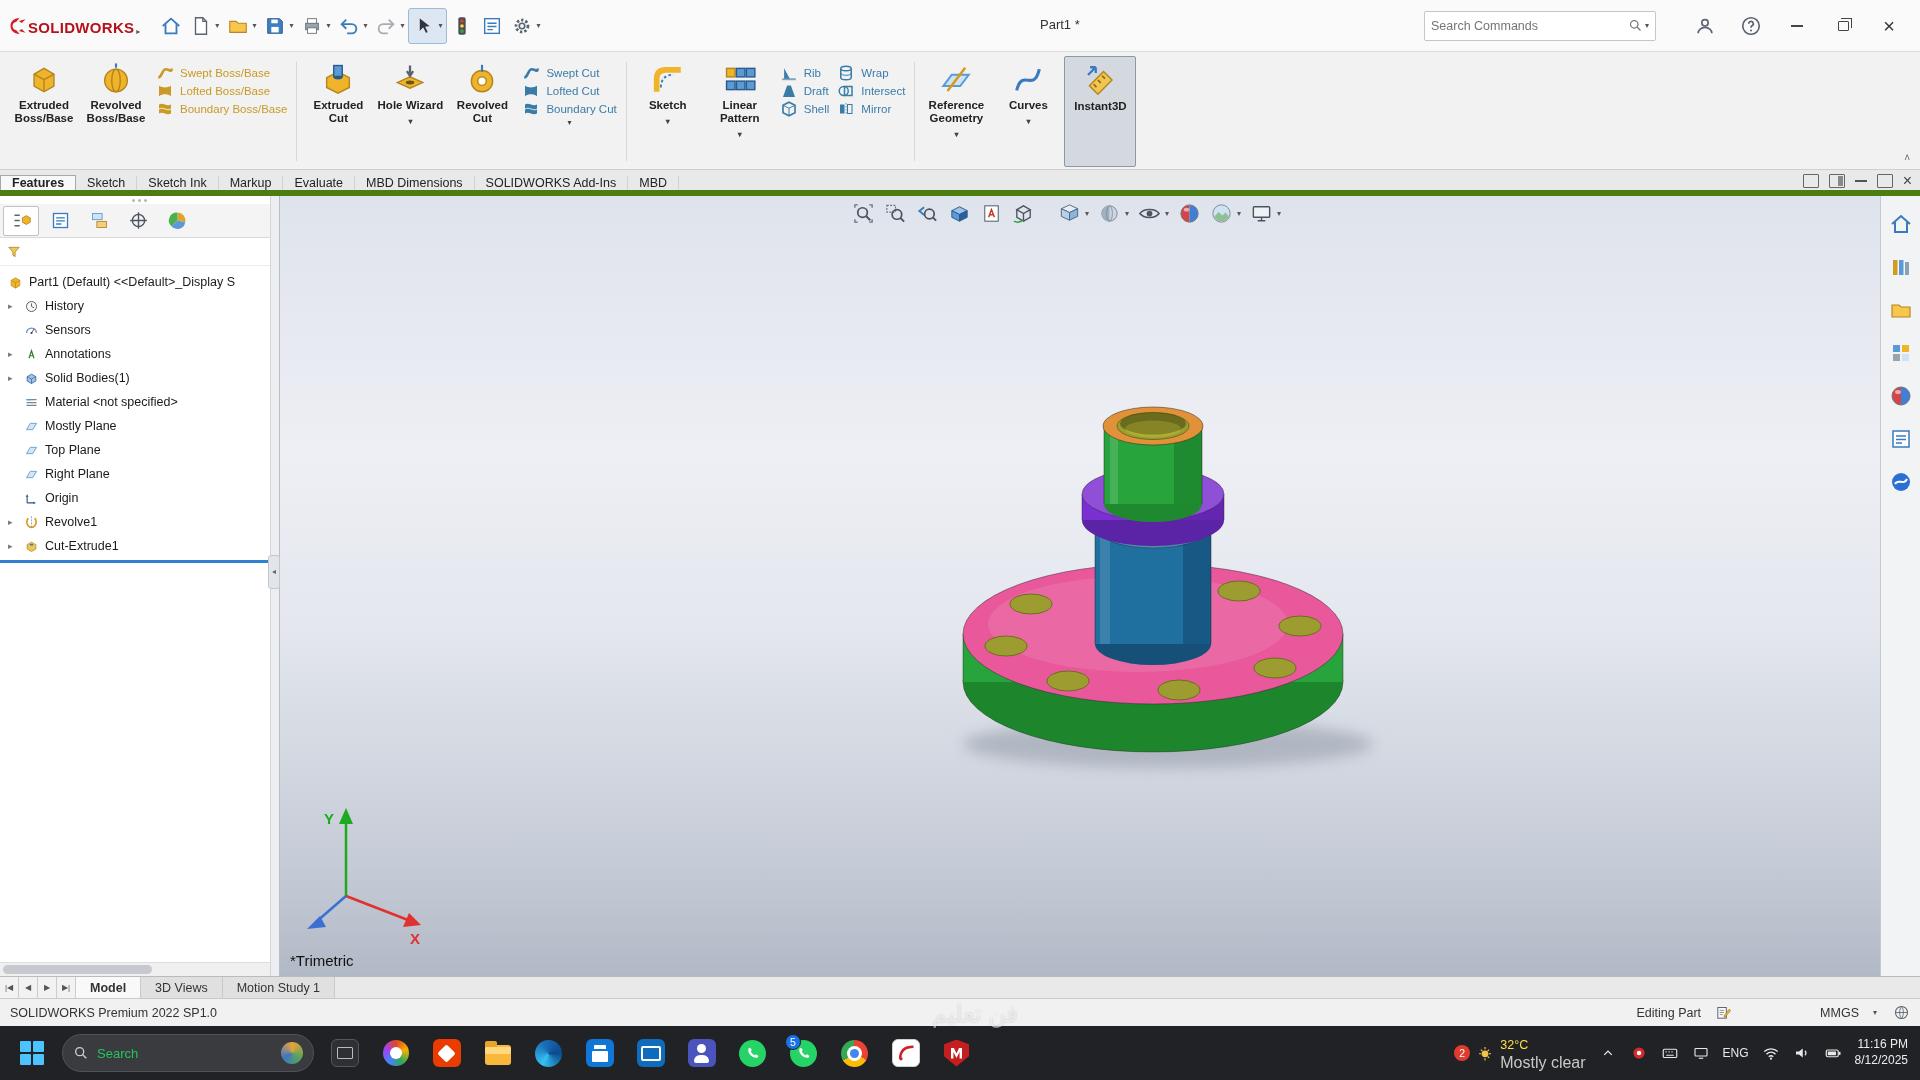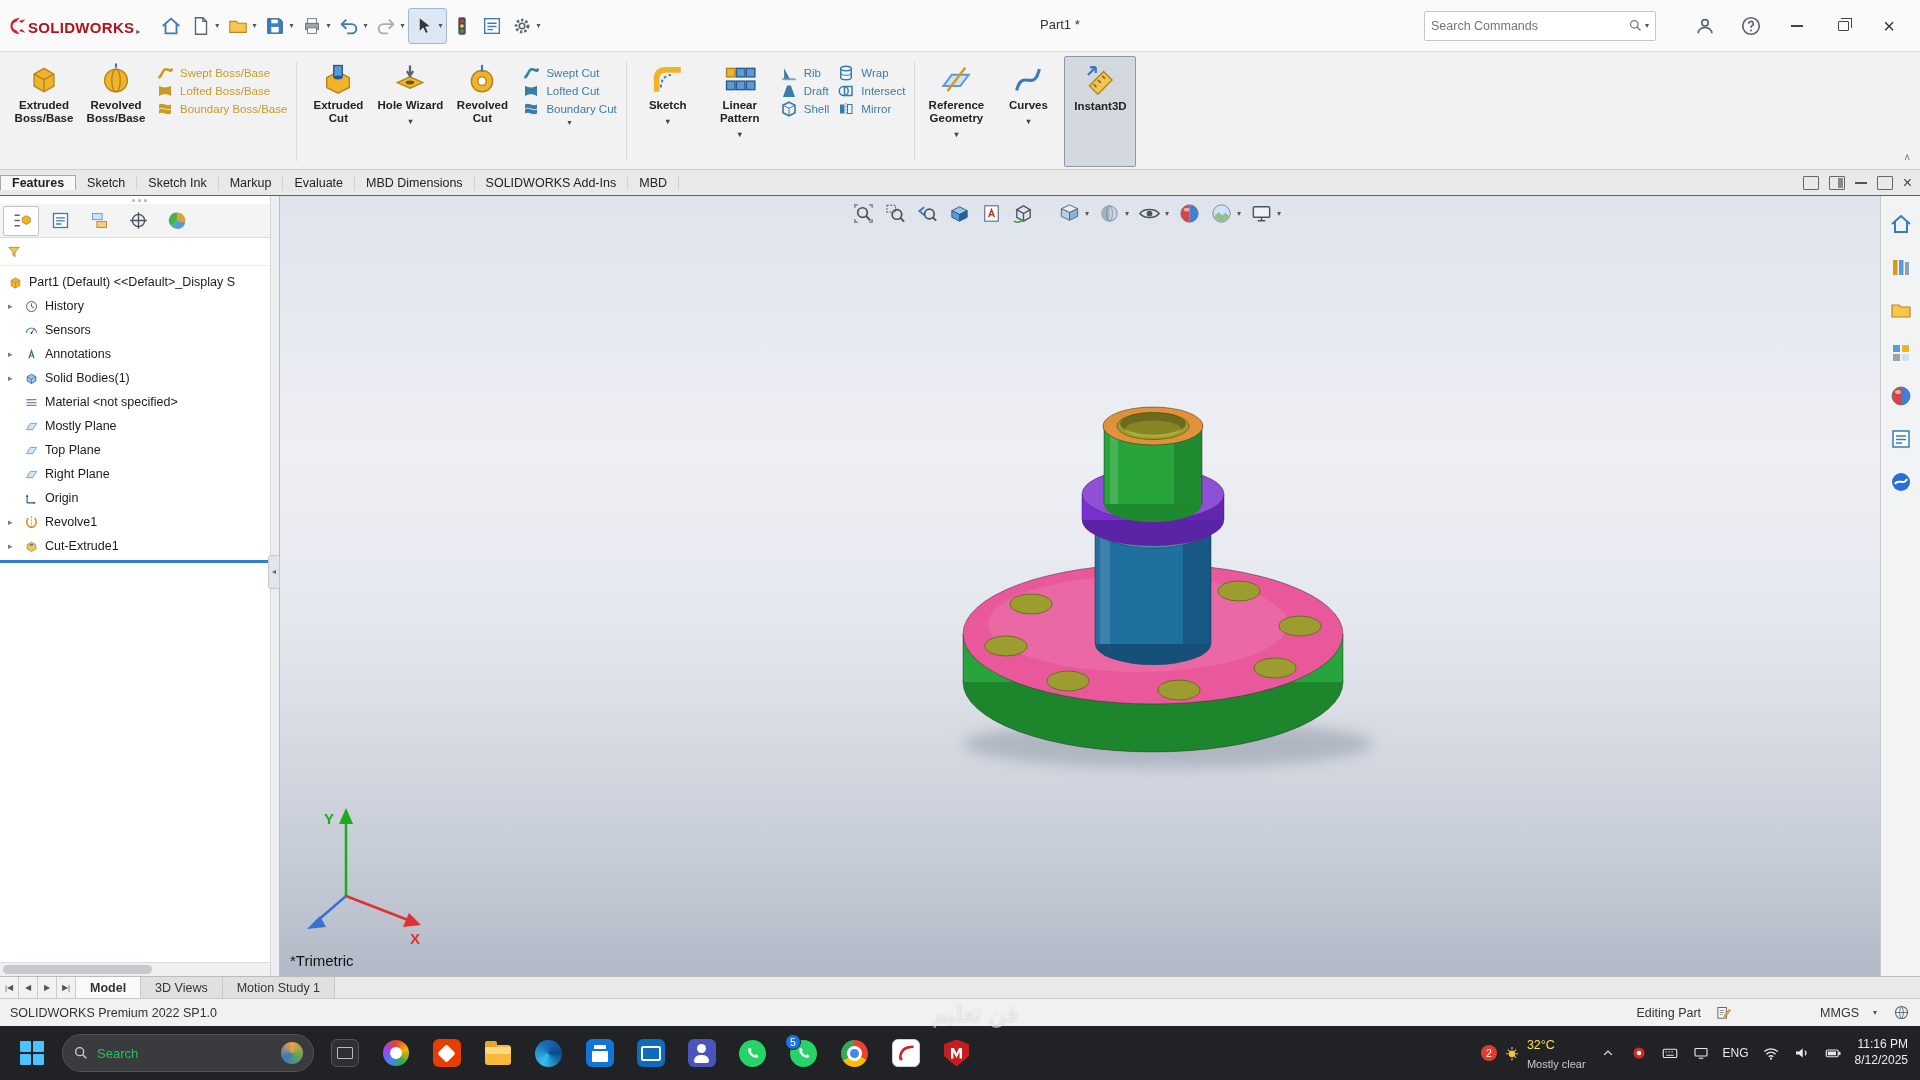--- a/index.html
+++ b/index.html
@@ -31,21 +31,21 @@
   .bb.pressed3d { background:#d4d9e0; border:1px solid #8e98a4; border-radius:2px; }
   .rcol { display:flex; flex-direction:column; padding-top:8px; margin:0 4px; }
   .sbtn { display:flex; align-items:center; gap:6px; font-size:11.5px; color:#222; white-space:nowrap; }
   .sbtn svg { width:18px; height:18px; }
   .gold { color:#c99a25; } .bluec { color:#3a7ca8; }
   .vr { width:1px; background:#d8d8d8; margin:6px 5px; }
   .rib-collapse { position:absolute; right:10px; bottom:6px; font-size:10px; color:#666; }
   .colcaret { text-align:center; font-size:8px; color:#444; }
 
   
-  .ct { position:absolute; top:170px; left:0; right:0; height:26px; background:#e9e9ea; border-bottom:1px solid #4d7c0f; display:flex; align-items:center; font-size:12.5px; color:#222; z-index:14; }
+  .ct { position:absolute; top:170px; left:0; right:0; height:26px; background:#e9e9ea; border-bottom:6px solid #4d7c0f; display:flex; align-items:flex-end; font-size:12.5px; color:#222; z-index:14; }
   .ct .tab { padding:0 11px; display:flex; align-items:center; border-right:1px solid #d2d2d2; }
   .ct .tab.active { background:#f8f8f8; border:1px solid #a8a8a8; border-bottom:none; font-weight:bold; }
   .ct-right { margin-left:auto; display:flex; align-items:center; gap:10px; padding-right:8px; color:#555; }
   .ct-right .ico { width:16px; height:14px; border:1.5px solid #666; border-radius:1px; position:relative; }
   .ct-right .ico.half::before { content:""; position:absolute; right:1px; top:1px; bottom:1px; width:5px; background:#888; }
   .ct-x { font-size:16px; color:#444; }
 
   
   .ws { position:absolute; top:196px; left:0; height:780px; width:1920px; display:flex; }
 
@@ -105,21 +105,21 @@
   .searchpill .stext { color:#22c55e; font-size:13px; flex:1; }
   .bingdot { width:22px; height:22px; border-radius:50%; background:conic-gradient(#e8a33d,#5aa45a,#3f76c0,#e8a33d); }
   .tb-ic { width:41px; height:46px; display:flex; align-items:center; justify-content:center; position:relative; }
   .appic { width:28px; height:28px; border-radius:6px; position:relative; display:flex; align-items:center; justify-content:center; }
   .badge { position:absolute; min-width:16px; height:16px; padding:0 3px; border-radius:8px; background:#1a72e8; color:#fff; font-size:10.5px; display:flex; align-items:center; justify-content:center; top:4px; left:2px; border:1.5px solid #202226; }
   .badge.red { background:#e13b2f; position:static; border:none; }
   .tray { margin-left:auto; display:flex; align-items:center; gap:13px; }
   .weath { display:flex; align-items:center; gap:6px; }
   .weath .wt { line-height:1.2; }
   .weath .t1 { font-size:12.5px; color:#fde047; }
-  .weath .t2 { font-size:11px; color:#c9c9c9;margin-top:35px; }
+  .weath .t2 { font-size:16px; color:#c9c9c9;margin-top:35px; }
   .tray svg { width:18px; height:18px; }
   .lang { font-size:12px; }
   .clock { text-align:right; font-size:12px; line-height:1.3; color:#ececec; }
 
   
   .folder { width:26px; height:20px; background:#f8b83c; border-radius:3px; position:relative; margin-top:4px; }
   .folder::before { content:""; position:absolute; top:-4px; left:0; width:12px; height:6px; background:#e8a42c; border-radius:2px 2px 0 0; }
   .folder::after { content:""; position:absolute; top:2px; left:0; right:0; height:7px; background:#ffd880; border-radius:2px; }
   .chromeic { width:27px; height:27px; border-radius:50%; background:conic-gradient(#ea4335 0 33%, #fbbc05 33% 66%, #34a853 66% 100%); position:relative; }
   .chromeic::before { content:""; position:absolute; inset:6px; background:#fff; border-radius:50%; }

